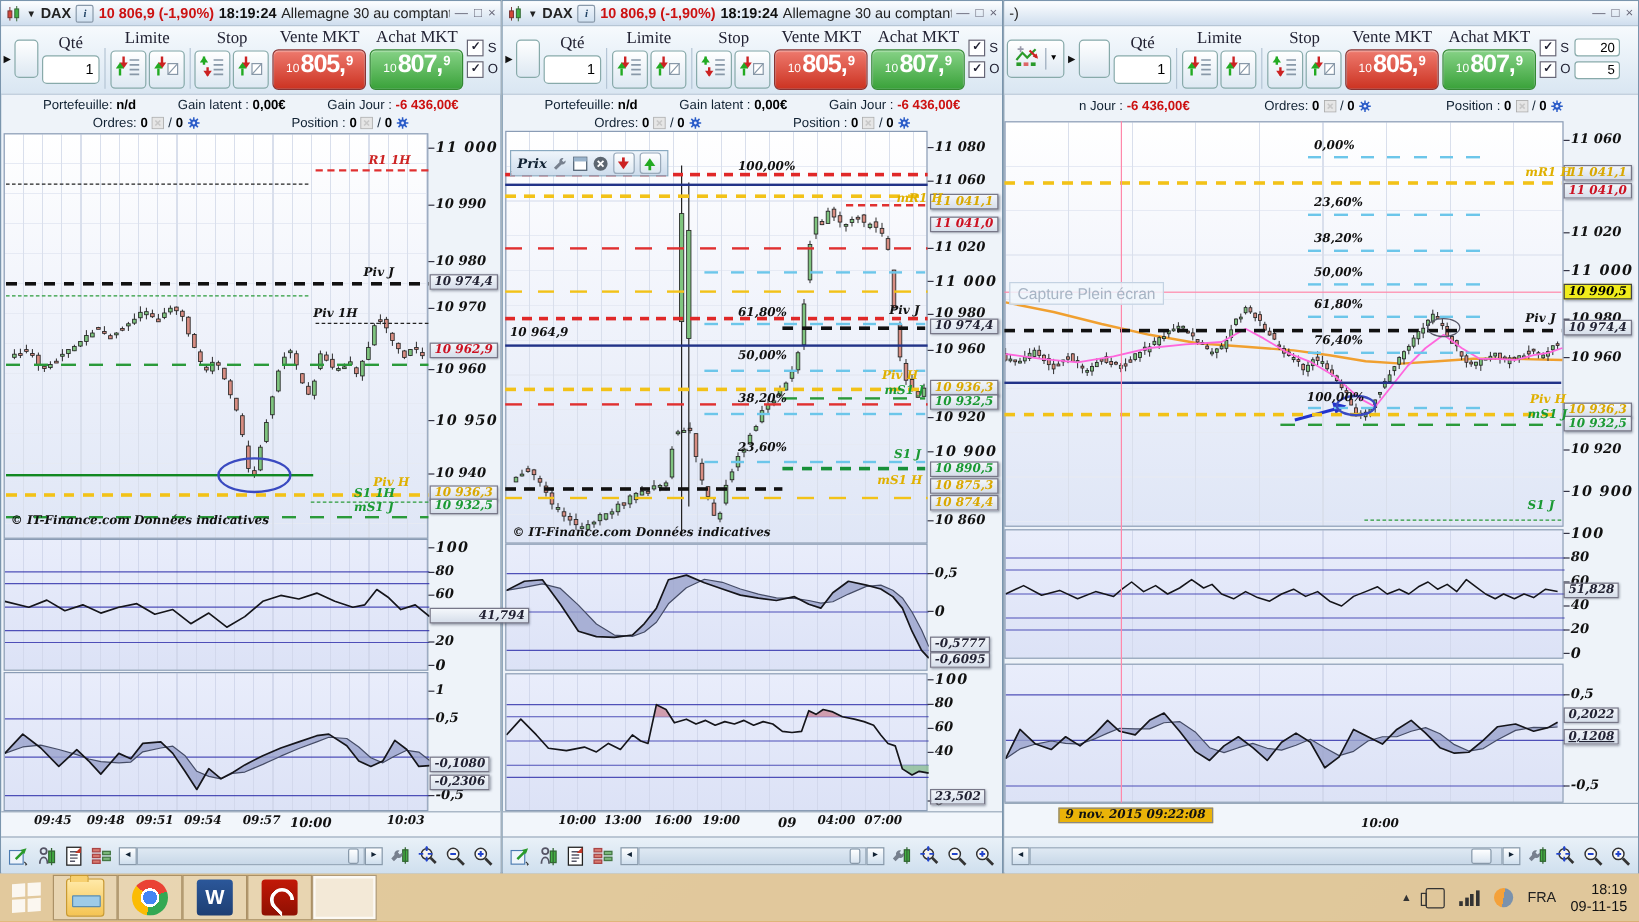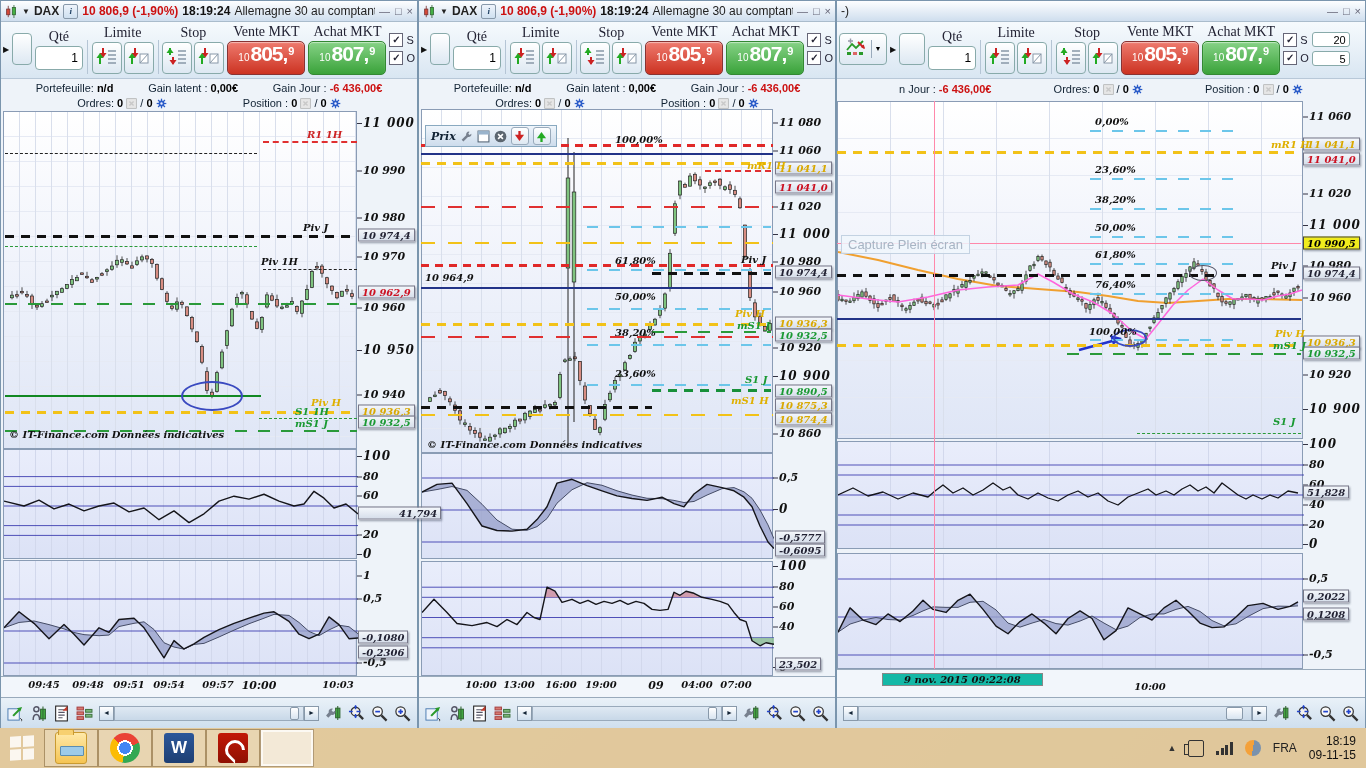--- a/index.html
+++ b/index.html
@@ -102,22 +102,22 @@
   .floattb .icon svg{width:13px;height:13px;display:block;}
   .minibtn{width:16px;height:16px;background:linear-gradient(#fff,#dde8f2);border:1px solid #9ab;border-radius:3px;
     display:flex;align-items:center;justify-content:center;}
   .minibtn svg{width:11px;height:11px;display:block;}
   
   .annbox{position:absolute;z-index:40;background:rgba(251,253,255,.95);border:2px solid #111;padding:2px 6px;}
   .annline{font:bold 12px "Liberation Sans",sans-serif;color:#1a1acc;line-height:14px;white-space:nowrap;}
   .capturebox{position:absolute;z-index:26;background:rgba(240,246,252,.85);border:1px solid #c3d2e2;color:#a7b4c4;
     font:13px "Liberation Sans",sans-serif;padding:1px 6px;white-space:nowrap;}
   .xh-v{position:absolute;width:1px;background:#ff88aa;z-index:14;}
-  .datetag{position:absolute;z-index:33;background:#14b8a6;border:1px solid #888;font:italic bold 10px "DejaVu Serif",serif;
-    color:#111;padding:0 21px;white-space:nowrap;}
+  .datetag{position:absolute;z-index:33;background:#eab308;border:1px solid #888;font:italic bold 10px "DejaVu Serif",serif;
+    color:#111;padding:0 5px;white-space:nowrap;}
   
   .bbar{position:absolute;left:0;right:0;top:696px;height:31px;background:linear-gradient(#e9f1f8,#cfdfee);
     border-top:1px solid #9ab;display:flex;align-items:center;gap:6px;padding:0 6px;box-sizing:border-box;}
   .bbar .icon svg{width:17px;height:17px;display:block;}
   .scroll{flex:1;height:13px;display:flex;align-items:center;}
   .sarr{width:13px;height:13px;background:linear-gradient(#fff,#cfdfee);border:1px solid #89a;font-size:7px;color:#123;
     text-align:center;line-height:12px;}
   .strack{flex:1;height:13px;background:linear-gradient(#dfe9f3,#c8d8e8);border:1px solid #9ab;position:relative;}
   .sthumb{position:absolute;right:2%;top:0;width:4%;height:11px;background:linear-gradient(#fff,#d8e4f0);border:1px solid #89a;border-radius:2px;}
   

